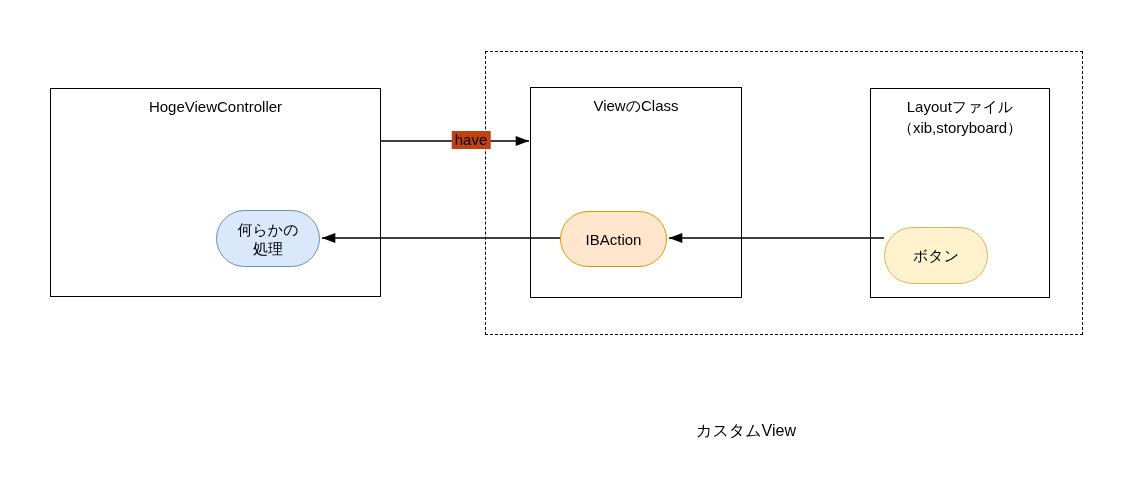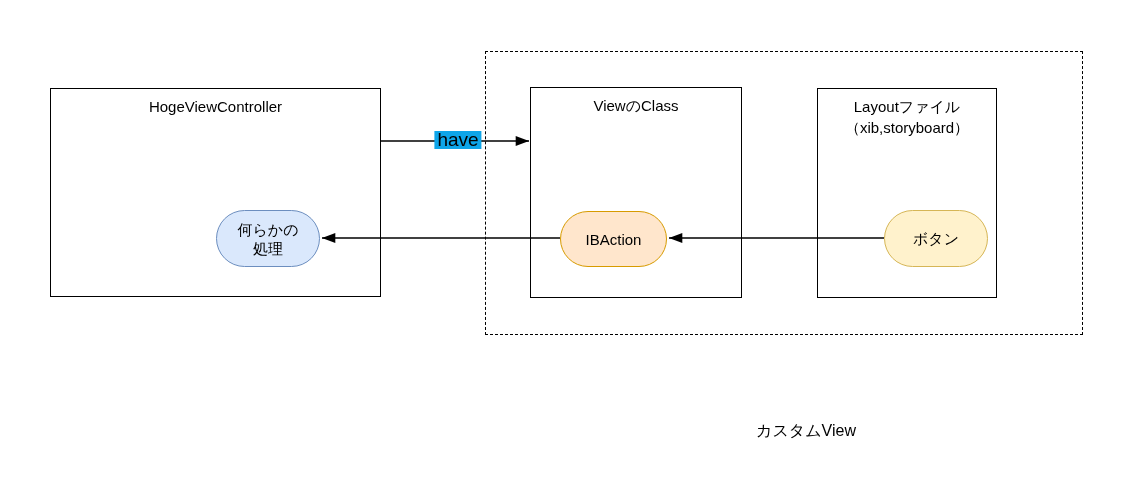--- a/index.html
+++ b/index.html
@@ -34,21 +34,21 @@
     text-align: center;
   }
   .node-box .box-title {
     margin-top: 7px;
     font-size: 15px;
     line-height: 21px;
     white-space: pre-line;
   }
   .box-hoge   { left: 50px;  top: 88px; width: 331px; height: 209px; }
   .box-view   { left: 530px; top: 87px; width: 212px; height: 211px; }
-  .box-layout { left: 817px; top: 88px; width: 180px; height: 210px; }
+  .box-layout { left: 870px; top: 88px; width: 180px; height: 210px; }
 
   .pill {
     position: absolute;
     border-radius: 29px;
     border: 1.5px solid;
     box-sizing: border-box;
     display: flex;
     align-items: center;
     justify-content: center;
     text-align: center;
@@ -60,54 +60,54 @@
     left: 216px; top: 210px; width: 104px; height: 57px;
     background: #dae8fc;
     border-color: #6c8ebf;
   }
   .pill-ibaction {
     left: 560px; top: 211px; width: 107px; height: 56px;
     background: #ffe6cc;
     border-color: #d79b00;
   }
   .pill-button {
-    left: 884px; top: 210px; width: 104px; height: 57px;
+    left: 884px; top: 227px; width: 104px; height: 57px;
     background: #fff2cc;
     border-color: #d6b656;
   }
 
   .connector-layer {
     position: absolute;
     left: 0; top: 0;
     width: 1137px;
     height: 499px;
     pointer-events: none;
   }
 
   .edge-label {
     position: absolute;
-    left: 458px;
+    left: 471px;
     top: 140px;
     transform: translate(-50%, -50%);
-    background: #0ea5e9;
+    background: #c2410c;
     padding: 0 3px;
-    font-size: 19px;
+    font-size: 15px;
     line-height: 18px;
   }
 
   .caption {
     position: absolute;
     top: 420px;
     transform: translateX(-50%);
     font-size: 16px;
     line-height: 21px;
     white-space: nowrap;
   }
   .caption-left  { left: 215px; }
-  .caption-right { left: 806px; text-align: right; }
+  .caption-right { left: 746px; text-align: right; }
 </style>
 </head>
 <body>
 
 <div class="canvas">
 
   <div class="dashed-group"></div>
 
   <div class="node-box box-hoge">
     <div class="box-title">HogeViewController</div>

